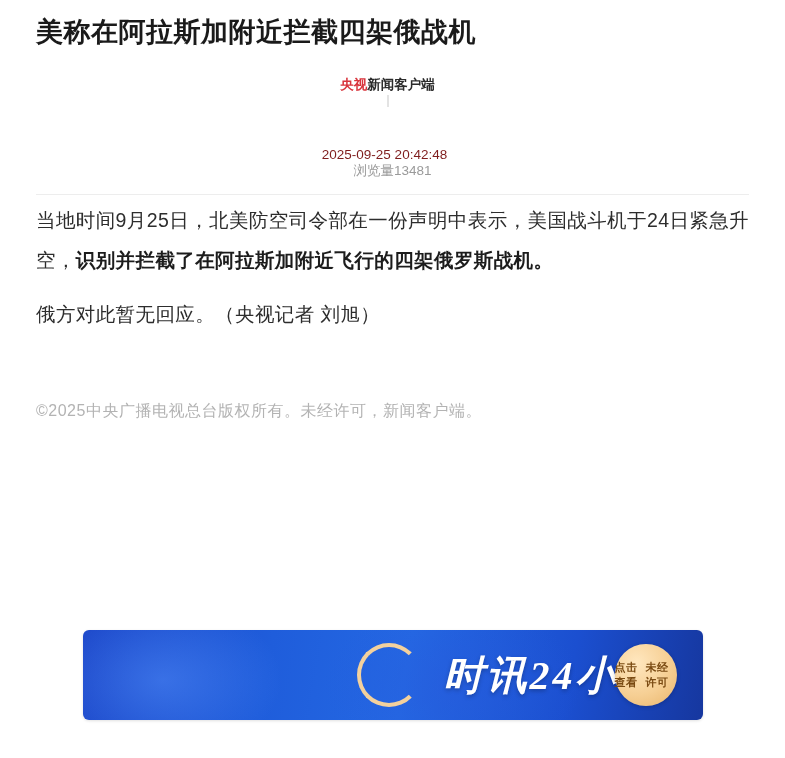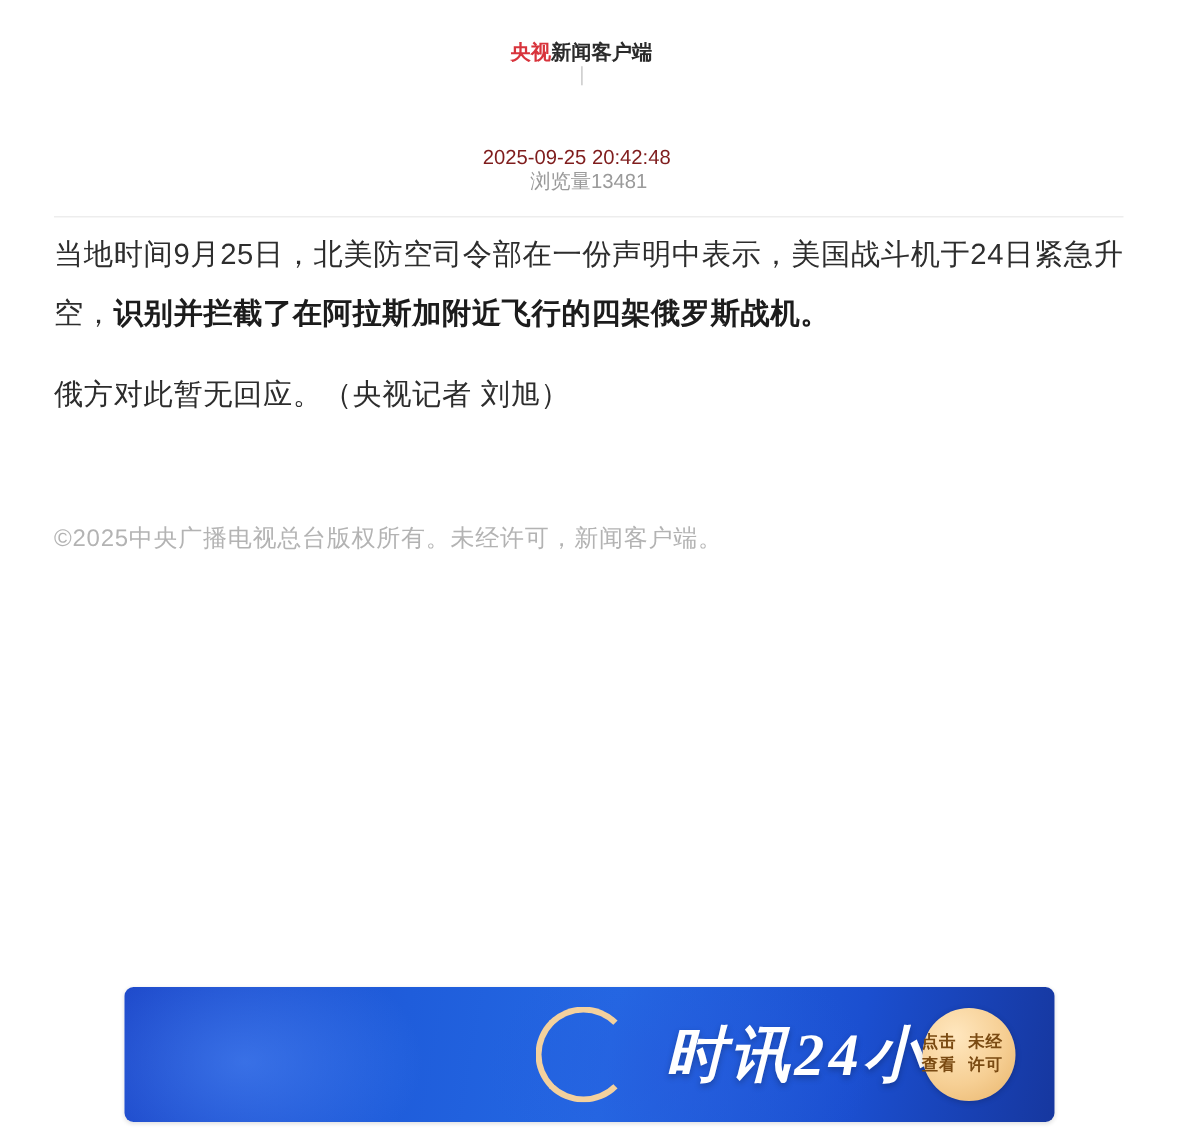--- a/index.html
+++ b/index.html
@@ -179,20 +179,21 @@
   }
   .banner-badge span {
     display: block;
   }
 </style>
 </head>
 <body>
 
 <div class="page">
 
+  <h1 class="headline">美称在阿拉斯加附近拦截四架俄战机</h1>
 
   <div class="meta-row">
     <span class="source-logo"><span class="s-red">央视</span><span class="s-dark">新闻客户端</span></span>
     <span class="meta-sep">|</span>
     <span class="meta-date">2025-09-25 20:42:48</span>
     <span class="meta-views">浏览量13481</span>
   </div>
 
   <hr class="divider">
 

